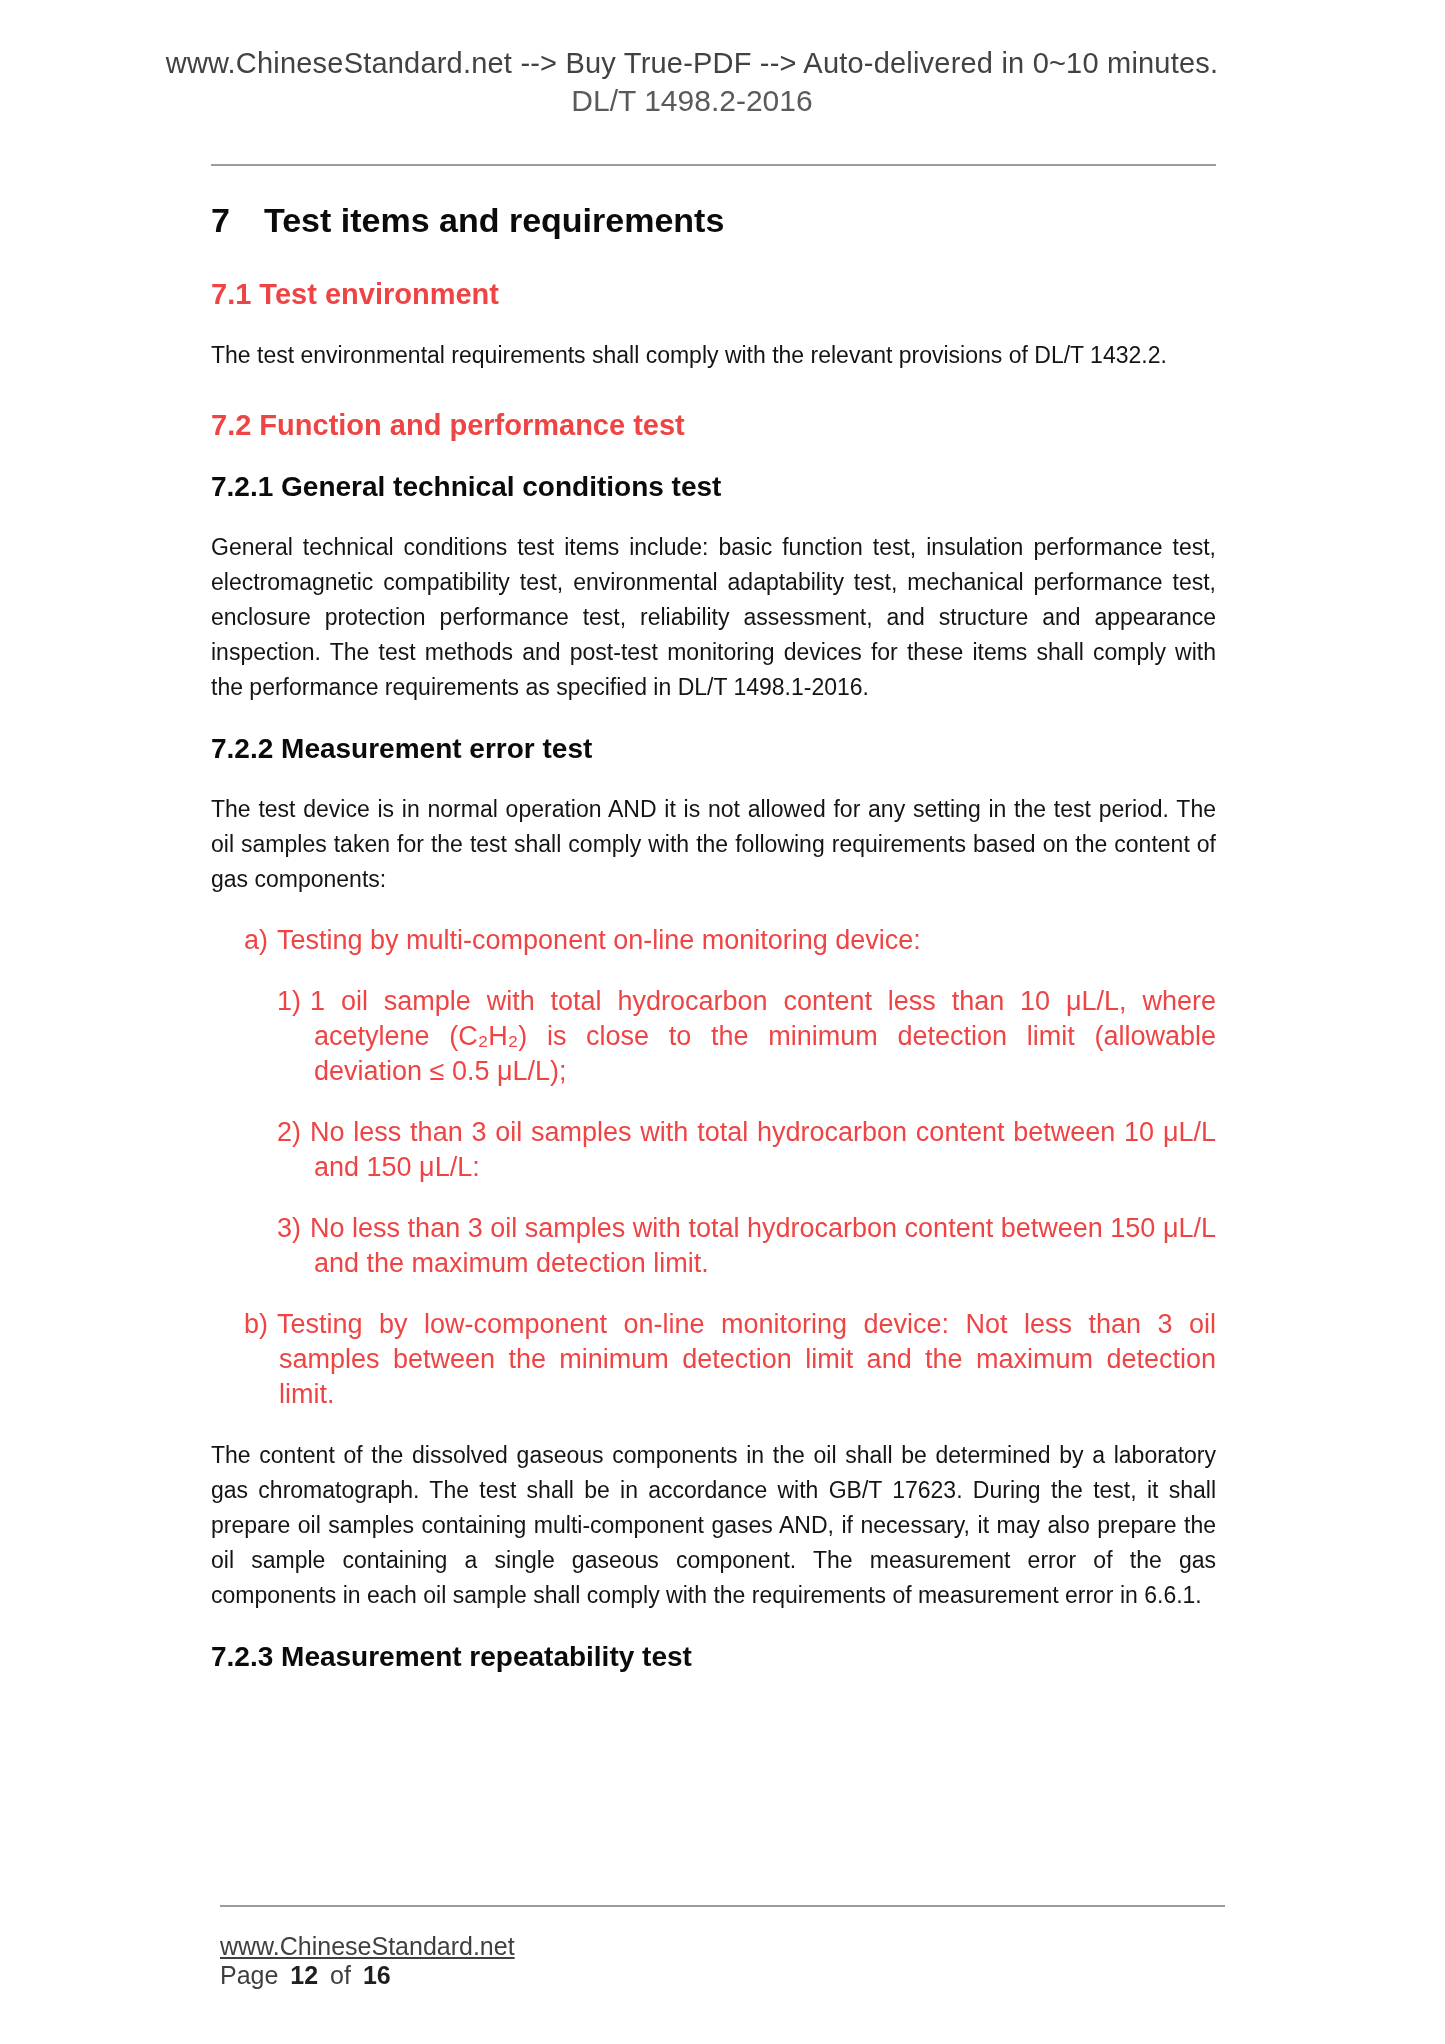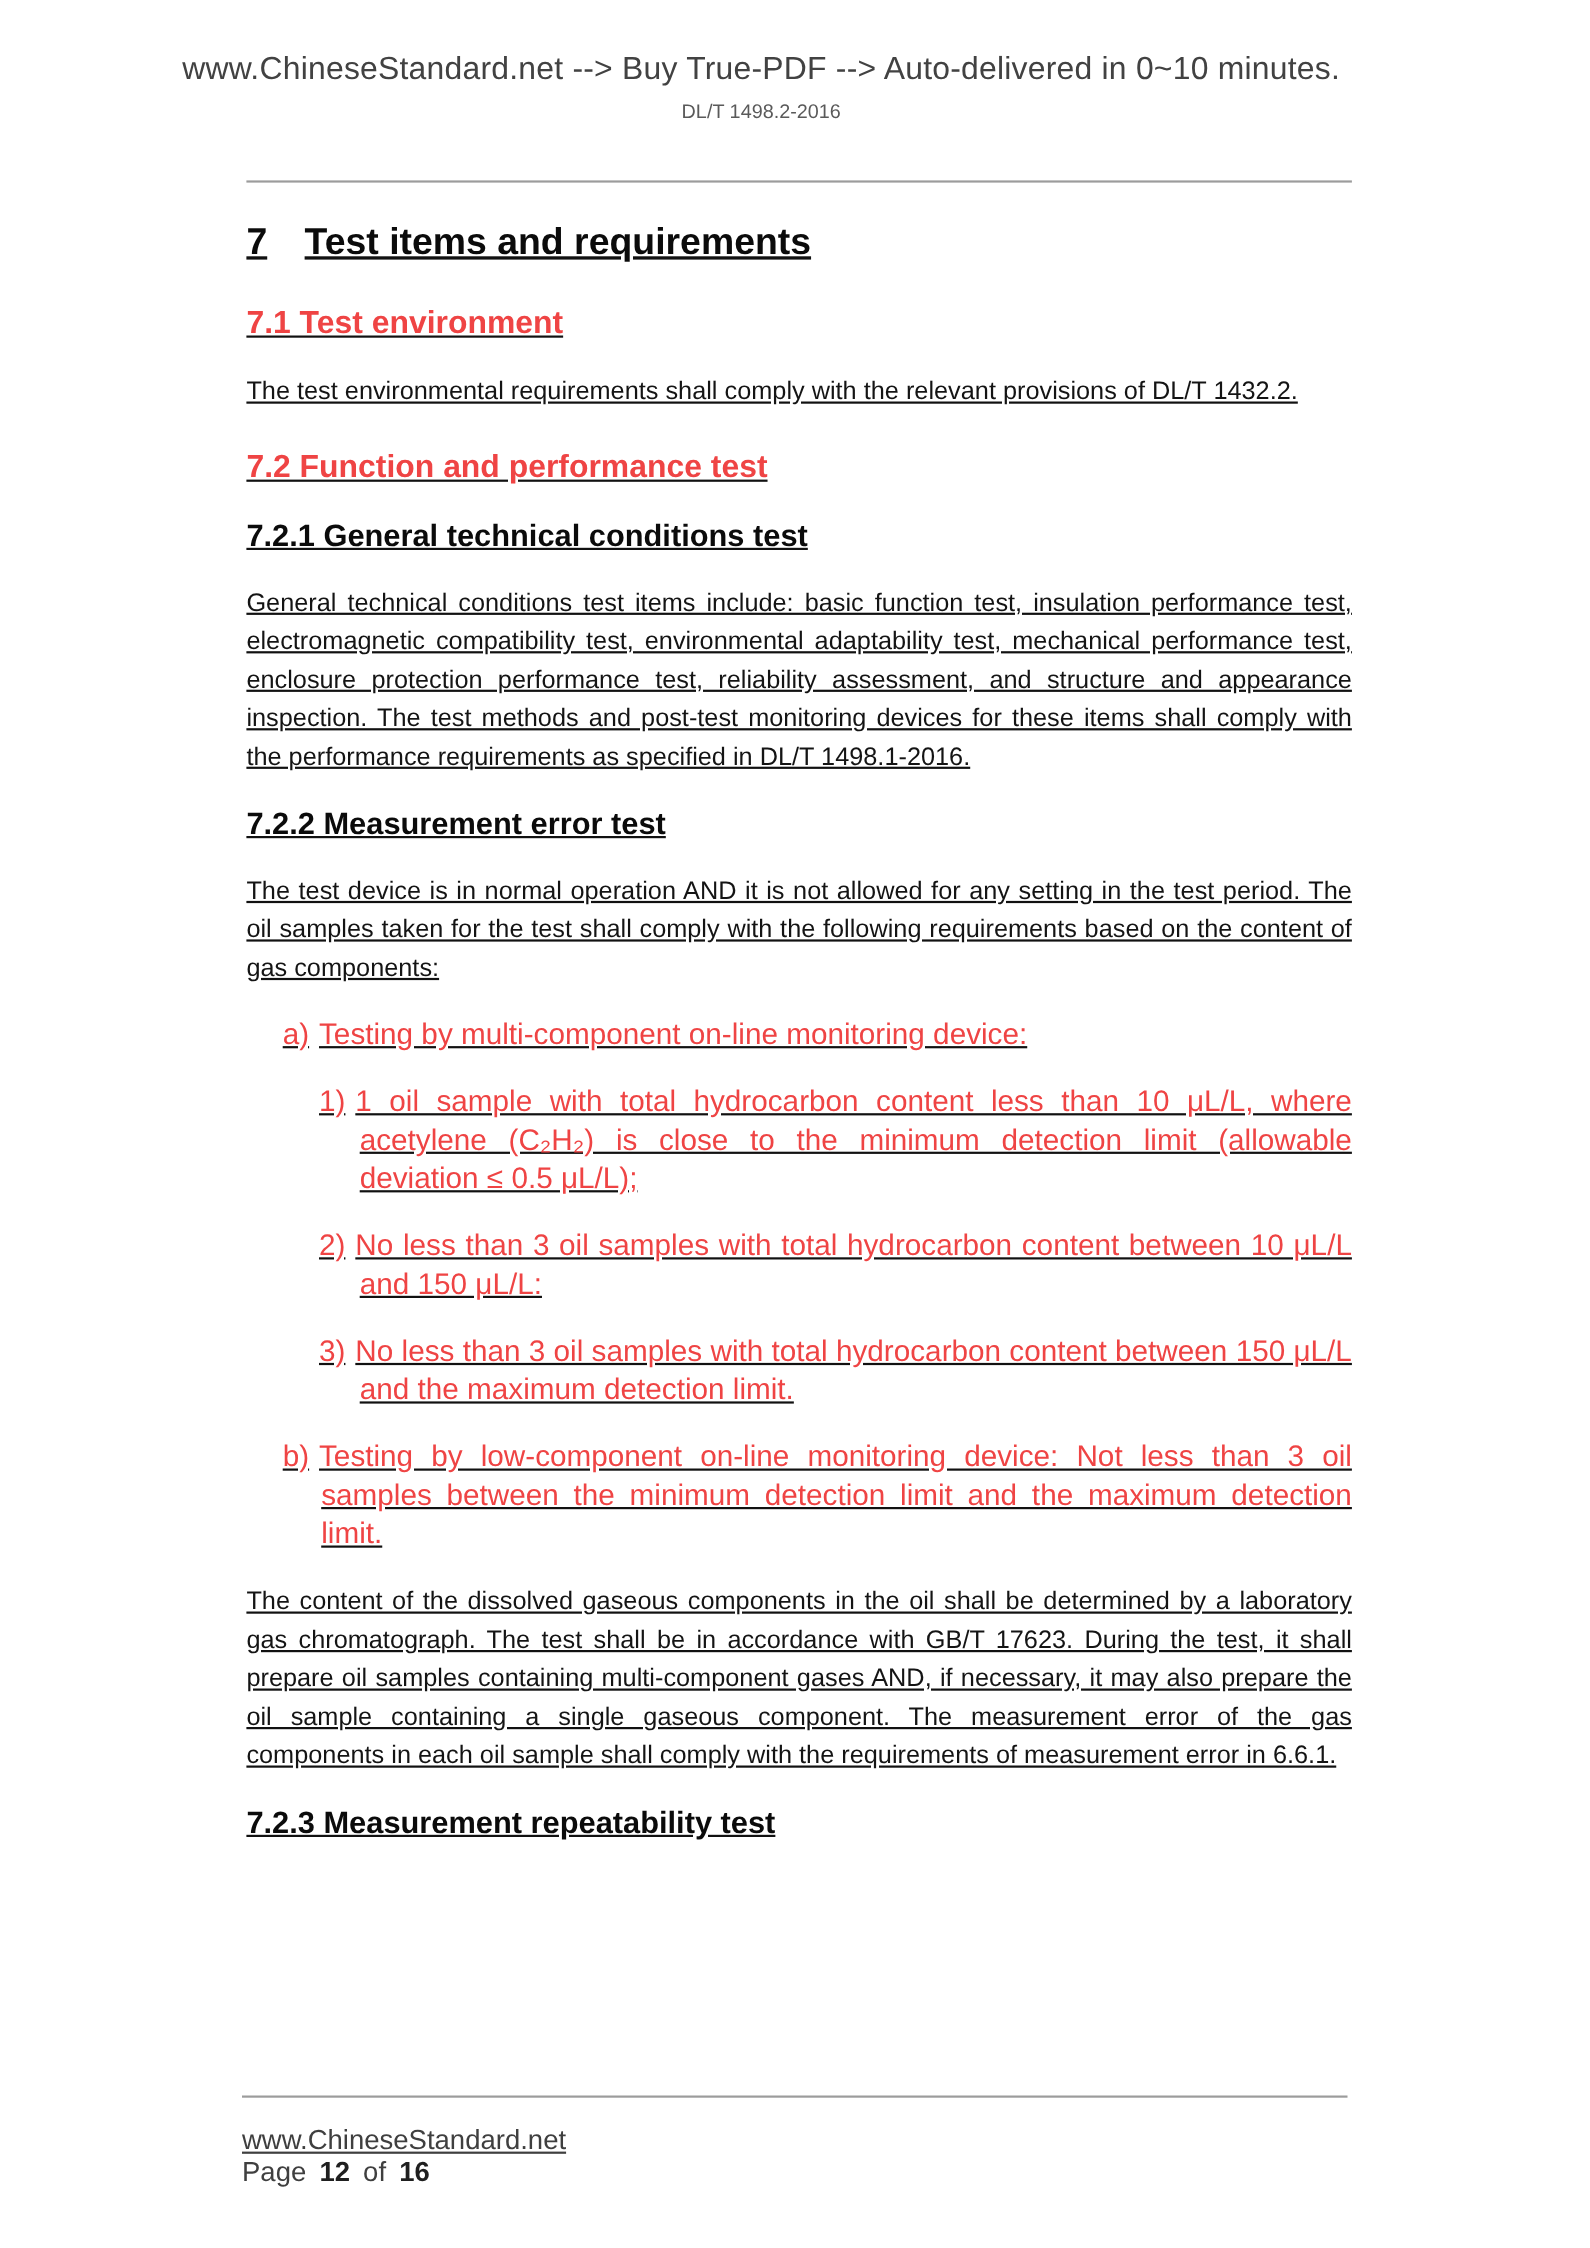--- a/index.html
+++ b/index.html
@@ -27,32 +27,31 @@
   }
   .header-tagline {
     font-size: 29px;
     line-height: 34px;
     color: #424242;
     letter-spacing: 0.2px;
     white-space: nowrap;
   }
   .header-standard-number {
     margin-top: 8px;
-    font-size: 18px;
+    font-size: 30px;
     line-height: 26px;
     color: #5a5a5a;
   }
 
   
   .content {
     position: absolute;
-    left: 224px;
+    left: 211px;
     top: 164px;
     width: 1005px;
-    text-decoration: underline;
   }
   .rule {
     border: none;
     border-top: 2px solid #9c9c9c;
     margin: 0;
   }
 
   h1.doc-h1 {
     font-size: 34px;
     line-height: 44px;

